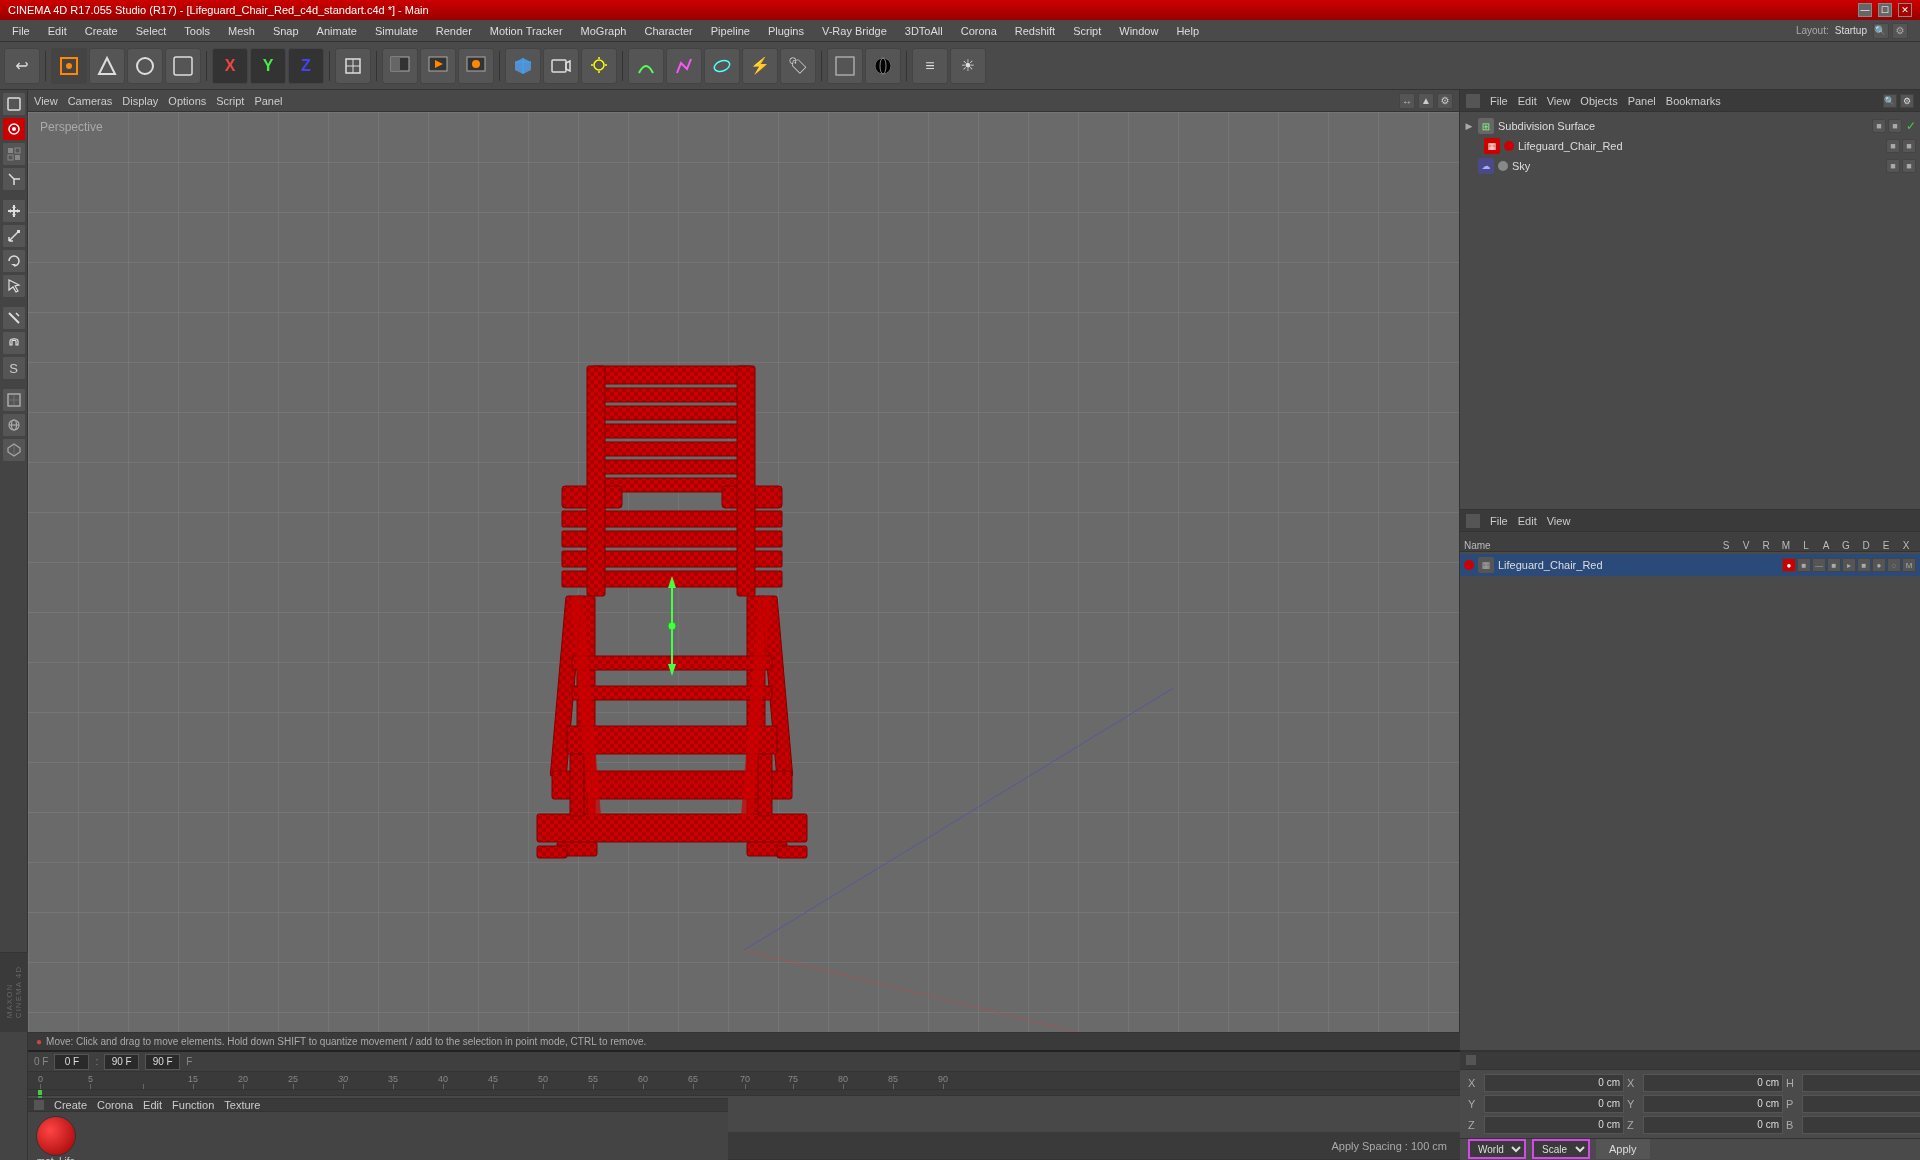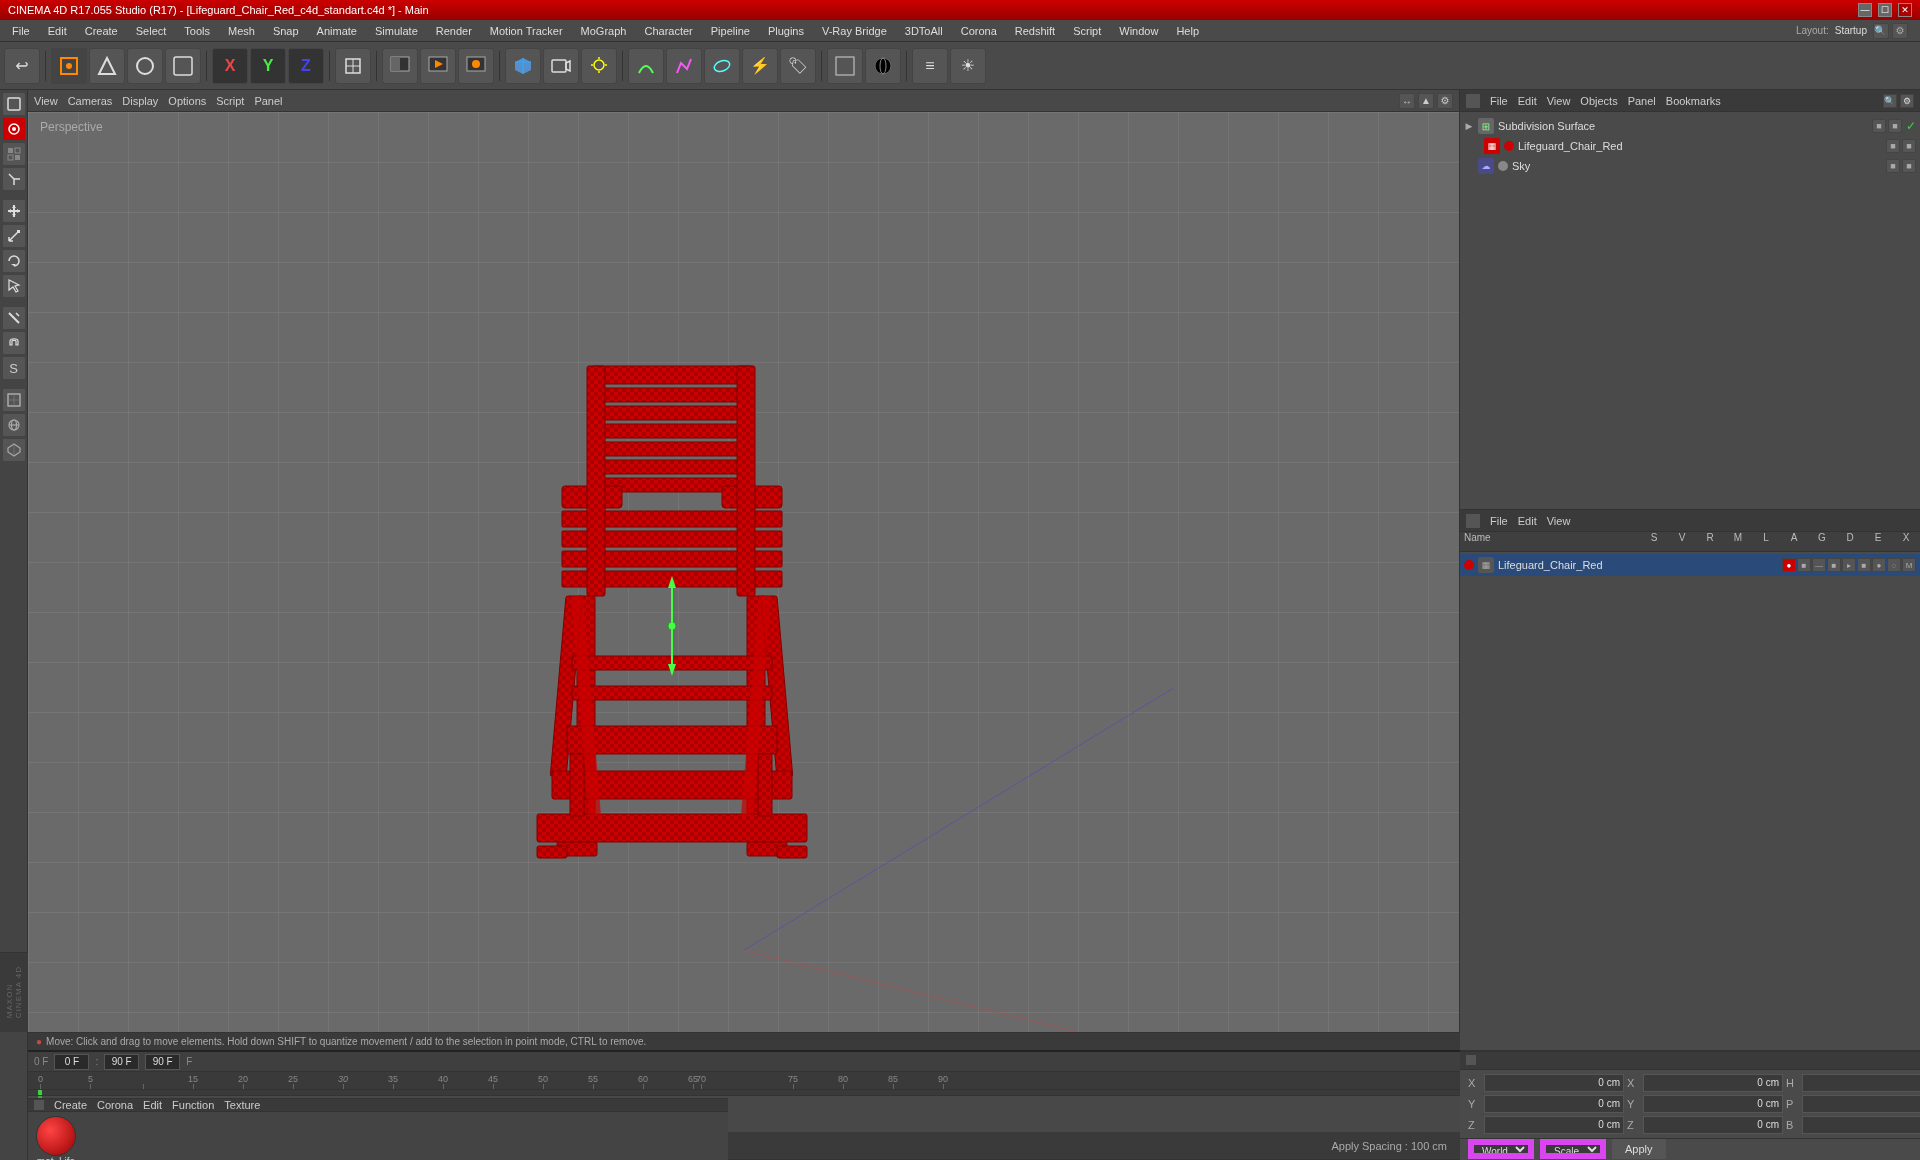--- a/index.html
+++ b/index.html
@@ -305,26 +305,25 @@
       display: flex;
       align-items: center;
       padding: 0 6px;
       gap: 10px;
       border-bottom: 1px solid #333;
     }
     #props-column-headers {
       height: 20px;
       background: #3f3f3f;
       display: flex;
-      align-items: flex-start;
+      align-items: flex-end;
       padding: 0 4px;
       border-bottom: 1px solid #333;
       font-size: 10px;
       color: #bbb;
-      gap: 8px;
     }
     .props-col-name { flex: 1; }
     .props-col { width: 20px; text-align: center; flex-shrink: 0; }
 
     #props-list {
       flex: 1;
       background: #4a4a4a;
       padding: 2px 0;
     }
     .props-row {
@@ -432,21 +431,21 @@
       height: 28px;
       display: flex;
       align-items: center;
       padding: 0 8px;
       gap: 6px;
       border-top: 1px solid #333;
     }
     .transform-select {
       height: 20px;
       background: #3a3a3a;
-      border: 6px solid #d946ef;
+      border: 2px solid #d946ef;
       color: #ddd;
       font-size: 10px;
       padding: 0 4px;
     }
     .apply-btn {
       height: 20px;
       background: #555;
       border: 1px solid #555;
       color: #ddd;
       font-size: 11px;
@@ -1144,21 +1143,21 @@
         <div></div>
       </div>
     <div class="ruler-mark" style="left:610px;">
         <span>60</span>
         <div></div>
       </div>
     <div class="ruler-mark" style="left:660px;">
         <span>65</span>
         <div></div>
       </div>
-    <div class="ruler-mark" style="left:668px;">
+    <div class="ruler-mark" style="left:712px;">
         <span>70</span>
         <div></div>
       </div>
     <div class="ruler-mark" style="left:760px;">
         <span>75</span>
         <div></div>
       </div>
     <div class="ruler-mark" style="left:810px;">
         <span>80</span>
         <div></div>

